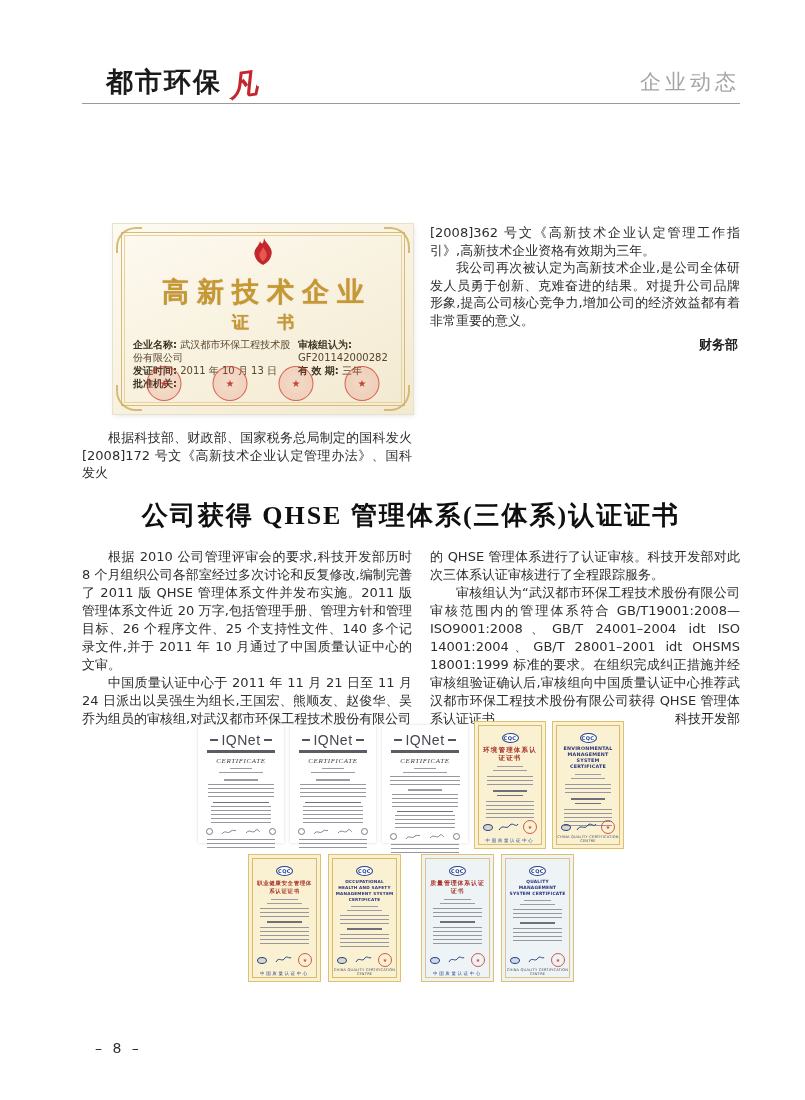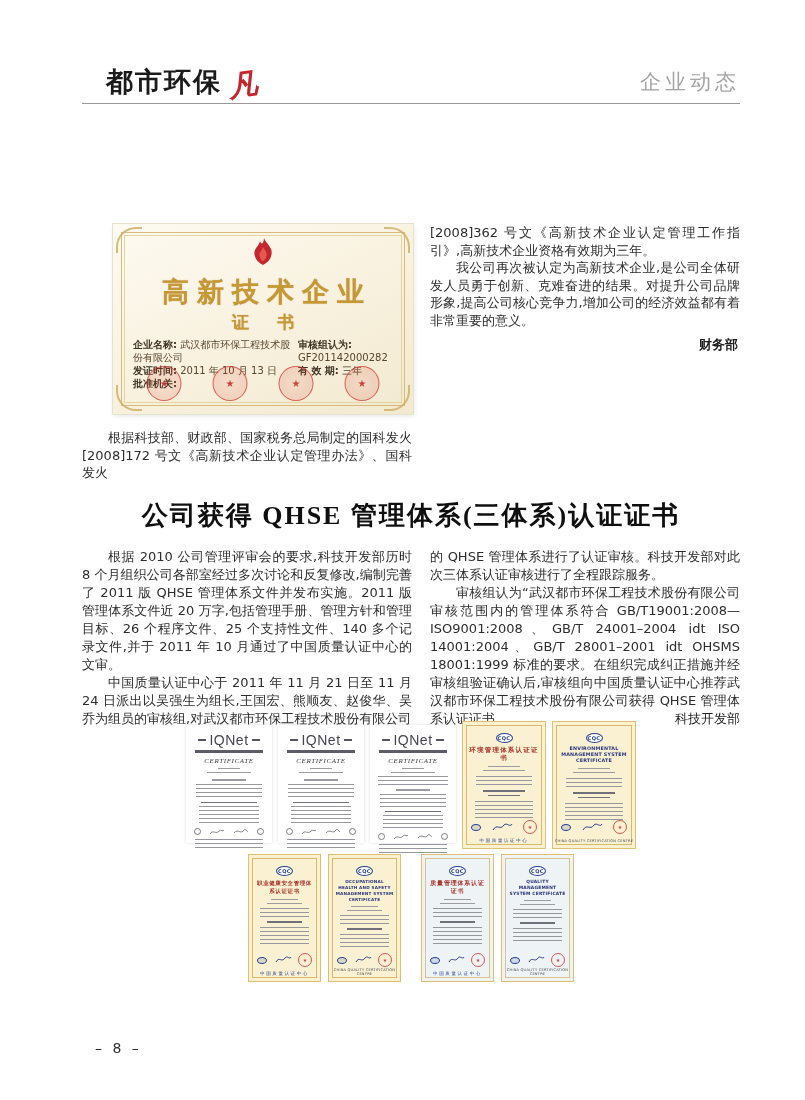--- a/index.html
+++ b/index.html
@@ -115,21 +115,21 @@
 
   .sig-row { display:flex; justify-content:space-between; align-items:center; margin-top:5px; padding:0 2px; }
   .ring { width:7px; height:7px; border:1px solid #7a7a84; border-radius:50%; }
 
   .cqc-cert {
     position:relative; height:128px; background:#f9f1d2;
     border:1px solid #dec06f; box-shadow:inset 0 0 0 3px #f9f1d2, inset 0 0 0 4px #d9b96a;
     padding:11px 6px 5px;
   }
   .cqc-cert.bluish { background:#eef3f5; box-shadow:inset 0 0 0 3px #eef3f5, inset 0 0 0 4px #dcc387; }
-  .cqc-w90 { width:84px; }
+  .cqc-w90 { width:72px; }
   .cqc-w72 { width:73px; }
   .cqc-logo {
     width:17px; height:10px; margin:0 auto 3px; border:1px solid #27418f; border-radius:50%;
     display:flex; align-items:center; justify-content:center;
     font-size:5px; font-weight:bold; color:#27418f; letter-spacing:.4px;
     background:#fff;
   }
   .cert-title-zh { color:#a8322a; font-weight:bold; font-size:6.5px; line-height:8px; letter-spacing:1.2px; text-align:center; }
   .cert-title-en { color:#27337c; font-weight:bold; font-size:4.8px; line-height:6px; letter-spacing:.2px; text-align:center; }
   .seal-row { position:absolute; bottom:14px; left:8px; right:8px; display:flex; justify-content:space-between; align-items:center; }

